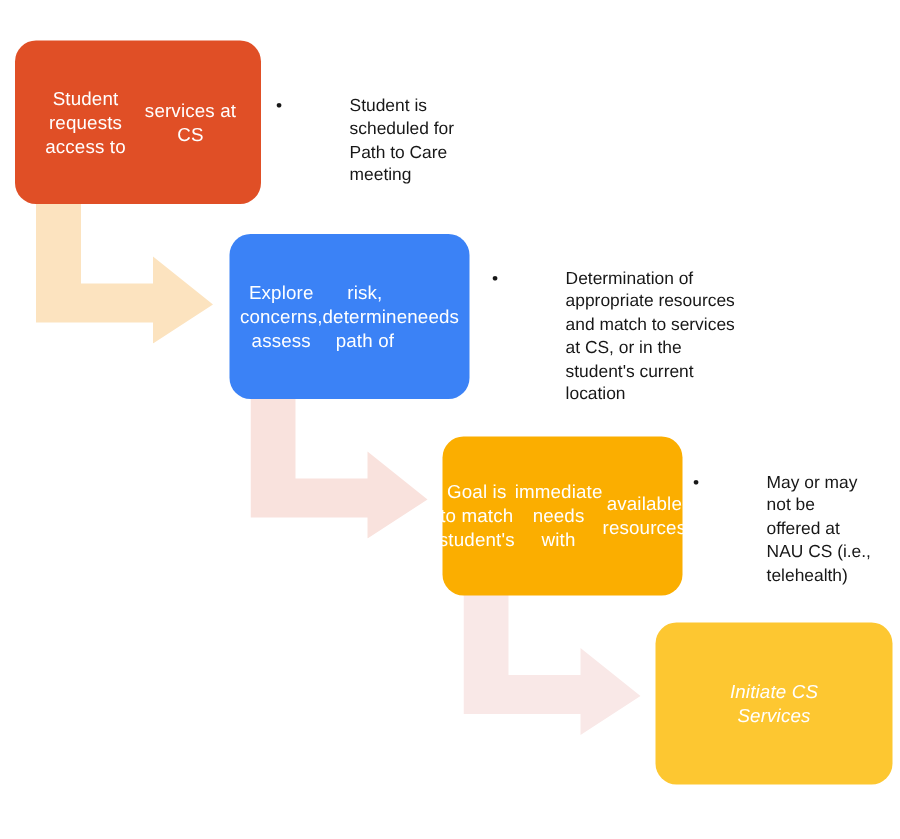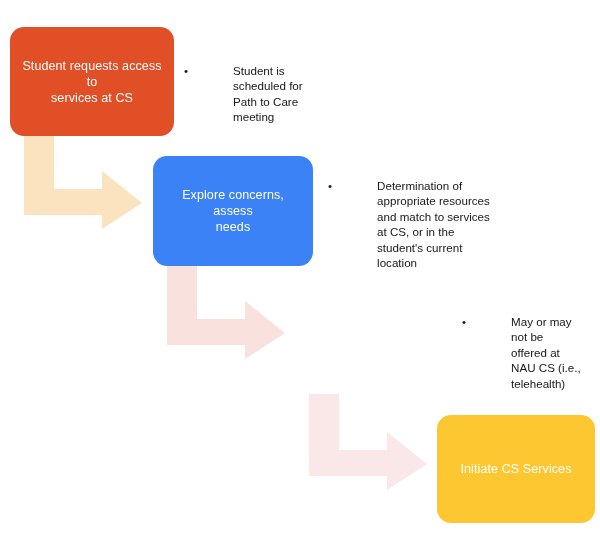--- a/index.html
+++ b/index.html
@@ -23,21 +23,21 @@
     width: 600px;
     height: 559px;
   }
 
   
   .node {
     position: absolute;
     box-sizing: border-box;
     border-radius: 14px;
     display: flex;
-    flex-direction: column;
+    flex-direction: row;
     align-items: center;
     justify-content: center;
     text-align: center;
     color: #ffffff;
     padding: 6px 12px;
     line-height: 1.28;
     letter-spacing: 0.1px;
   }
   .node .line {
     display: block;
@@ -57,21 +57,21 @@
   #node-3 {
     left: 295px; top: 291px; width: 160px; height: 106px;
     background: #FBAE00;
     font-size: 12.5px;
   }
   #node-4 {
     left: 437px; top: 415px; width: 158px; height: 108px;
     background: #FDC731;
     font-size: 12.5px;
   }
-  #node-4 .line { margin: 3px 12px; }
+  #node-4 .line { margin: 3px 12px; font-style: italic; }
 
   
   .arrow {
     position: absolute;
   }
   .arrow svg { display: block; }
 
   #arrow-1 { left: 24px;  top: 133px; }
   #arrow-2 { left: 167px; top: 263px; }
   #arrow-3 { left: 309px; top: 394px; }
@@ -125,23 +125,29 @@
     </svg>
   </div>
 
   <div class="node" id="node-1" style="background: rgb(224, 79, 38);">
     <span class="line">Student requests access to</span>
     <span class="line">services at CS</span>
   </div>
 
   <div class="node" id="node-2" style="background: #3b82f6;">
     <span class="line">Explore concerns, assess</span>
+    <span class="line">risk, determine path of</span>
     <span class="line">needs</span>
   </div>
 
+  <div class="node" id="node-3" style="background: rgb(251, 174, 0);">
+    <span class="line">Goal is to match student's</span>
+    <span class="line">immediate needs with</span>
+    <span class="line">available resources</span>
+  </div>
 
   <div class="node" id="node-4" style="background: rgb(253, 199, 49);">
     <span class="line">Initiate CS Services</span>
   </div>
 
   <div class="note" id="note-1">
     <div class="bullet-row">
       <span class="bullet-dot">•</span>
       <span class="bullet-text">Student is scheduled for Path to Care meeting</span>
     </div>

